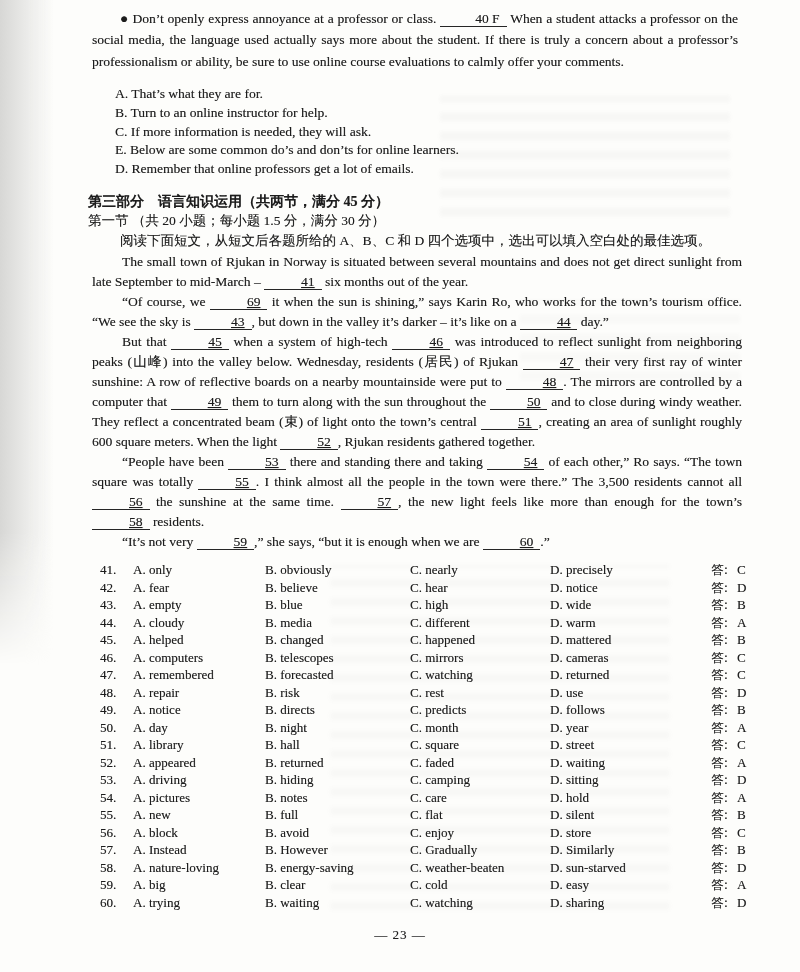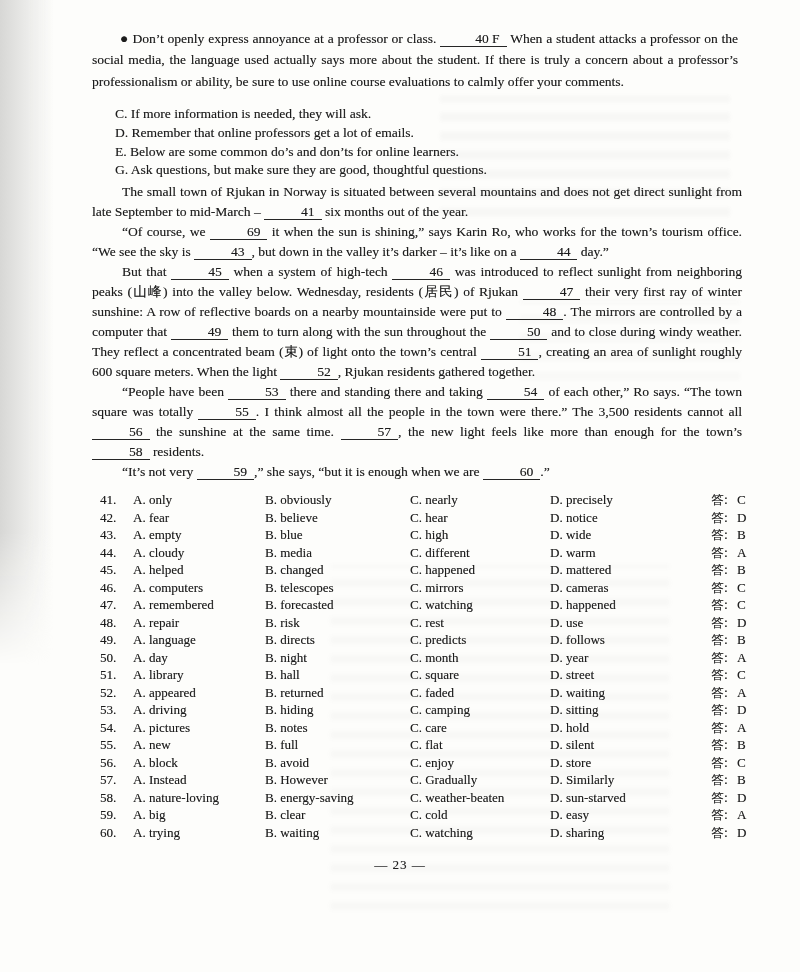--- a/index.html
+++ b/index.html
@@ -5,21 +5,21 @@
   html,body{margin:0;padding:0;background:#ffffff;}
   .page{
     position:relative;
     width:800px;height:972px;
     background:#fdfdfb;
     color:#1c1c1c;
     font-family:"Liberation Serif","DejaVu Serif",serif;
     overflow:hidden;
     text-shadow:0.2px 0.2px 0.55px rgba(35,35,35,0.45);
     box-sizing:border-box;
-    padding-top:20px;
+    padding-top:0;
   }
   
   .scan-edge{
     position:absolute;left:0;top:0;width:54px;height:665px;
     background:linear-gradient(90deg,#d7d7d5 0%,#e9e9e7 45%,rgba(238,238,236,0) 100%);
     -webkit-mask-image:linear-gradient(180deg,#000 80%,transparent 100%);
     mask-image:linear-gradient(180deg,#000 80%,transparent 100%);
     pointer-events:none;
   }
   
@@ -52,21 +52,21 @@
 
   .sec{margin:13px 56px 0 88px;font-size:13.5px;line-height:19.5px;}
   .sec-part{font-weight:700;font-size:14px;}
   .sec-sub{font-weight:400;}
   .sec-instr{text-indent:32px;}
 
   .passage{margin:2px 58px 0 92px;font-size:13.5px;}
   .passage p{
     margin:0;text-align:justify;text-indent:30px;line-height:20px;
   }
-  .passage .blank{min-width:30px;}
+  .passage .blank{min-width:30px;text-decoration:underline;}
 
   .cloze-table{margin:9px 52px 16px 100px;font-size:13px;}
   .trow{
     display:grid;
     grid-template-columns:33px 132px 145px 140px 138px 1fr;
     height:17.5px;line-height:17.5px;
     white-space:nowrap;
   }
   .tans{display:flex;justify-content:flex-end;gap:9px;}
   .alab{font-family:"DejaVu Sans","Liberation Sans",sans-serif;font-size:12.5px;}
@@ -82,26 +82,32 @@
 
 <div class="page">
   <div class="scan-edge"></div>
   <div class="ghost g1"></div>
   <div class="ghost g2"></div>
   <div class="ghost g3"></div>
 
   <p class="tip">● Don’t openly express annoyance at a professor or class. <span class="blank">40 F</span>  When a student attacks a professor on the social media, the language used actually says more about the student. If there is truly a concern about a professor’s professionalism or ability, be sure to use online course evaluations to calmly offer your comments.</p>
 
   <div class="ag-list">
+      <div class="ag-item">A. That’s what they are for.</div>
+      <div class="ag-item">B. Turn to an online instructor for help.</div>
       <div class="ag-item">C. If more information is needed, they will ask.</div>
+      <div class="ag-item">E. Below are some common do’s and don’ts for online learners.</div>
       <div class="ag-item">D. Remember that online professors get a lot of emails.</div>
-      <div class="ag-item">E. Below are some common do’s and don’ts for online learners.</div>
-      <div class="ag-item">G. Ask questions, but make sure they are good, thoughtful questions.</div>
     </div>
 
+  <div class="sec">
+    <div class="sec-part">第三部分　语言知识运用（共两节，满分 45 分）</div>
+    <div class="sec-sub">第一节 （共 20 小题；每小题 1.5 分，满分 30 分）</div>
+    <div class="sec-instr">阅读下面短文，从短文后各题所给的 A、B、C 和 D 四个选项中，选出可以填入空白处的最佳选项。</div>
+  </div>
 
   <div class="passage">
       <p>The small town of Rjukan in Norway is situated between several mountains and does not get direct sunlight from late September to mid-March – <span class="blank">41</span> six months out of the year.</p>
       <p>“Of course, we <span class="blank">69</span> it when the sun is shining,” says Karin Ro, who works for the town’s tourism office. “We see the sky is <span class="blank">43</span>, but down in the valley it’s darker – it’s like on a <span class="blank">44</span> day.”</p>
       <p>But that <span class="blank">45</span> when a system of high-tech <span class="blank">46</span> was introduced to reflect sunlight from neighboring peaks (山峰) into the valley below. Wednesday, residents (居民) of Rjukan <span class="blank">47</span> their very first ray of winter sunshine: A row of reflective boards on a nearby mountainside were put to <span class="blank">48</span>. The mirrors are controlled by a computer that <span class="blank">49</span> them to turn along with the sun throughout the <span class="blank">50</span> and to close during windy weather. They reflect a concentrated beam (束) of light onto the town’s central <span class="blank">51</span>, creating an area of sunlight roughly 600 square meters. When the light <span class="blank">52</span>, Rjukan residents gathered together.</p>
       <p>“People have been <span class="blank">53</span> there and standing there and taking <span class="blank">54</span> of each other,” Ro says. “The town square was totally <span class="blank">55</span>. I think almost all the people in the town were there.” The 3,500 residents cannot all <span class="blank">56</span> the sunshine at the same time. <span class="blank">57</span>, the new light feels like more than enough for the town’s <span class="blank">58</span> residents.</p>
       <p>“It’s not very <span class="blank">59</span>,” she says, “but it is enough when we are <span class="blank">60</span>.”</p>
     </div>
 
   <div class="cloze-table">
@@ -169,40 +175,40 @@
         <span class="tans">
           <span class="alab">答:</span>
           <span class="alet">C</span>
         </span>
       </div>
       <div class="trow">
         <span class="tn">47.</span>
         <span class="tc">A. remembered</span>
         <span class="tc">B. forecasted</span>
         <span class="tc">C. watching</span>
-        <span class="tc">D. happened</span>
+        <span class="tc">D. returned</span>
         <span class="tans">
           <span class="alab">答:</span>
           <span class="alet">C</span>
         </span>
       </div>
       <div class="trow">
         <span class="tn">48.</span>
         <span class="tc">A. repair</span>
         <span class="tc">B. risk</span>
         <span class="tc">C. rest</span>
         <span class="tc">D. use</span>
         <span class="tans">
           <span class="alab">答:</span>
           <span class="alet">D</span>
         </span>
       </div>
       <div class="trow">
         <span class="tn">49.</span>
-        <span class="tc">A. language</span>
+        <span class="tc">A. notice</span>
         <span class="tc">B. directs</span>
         <span class="tc">C. predicts</span>
         <span class="tc">D. follows</span>
         <span class="tans">
           <span class="alab">答:</span>
           <span class="alet">B</span>
         </span>
       </div>
       <div class="trow">
         <span class="tn">50.</span>

